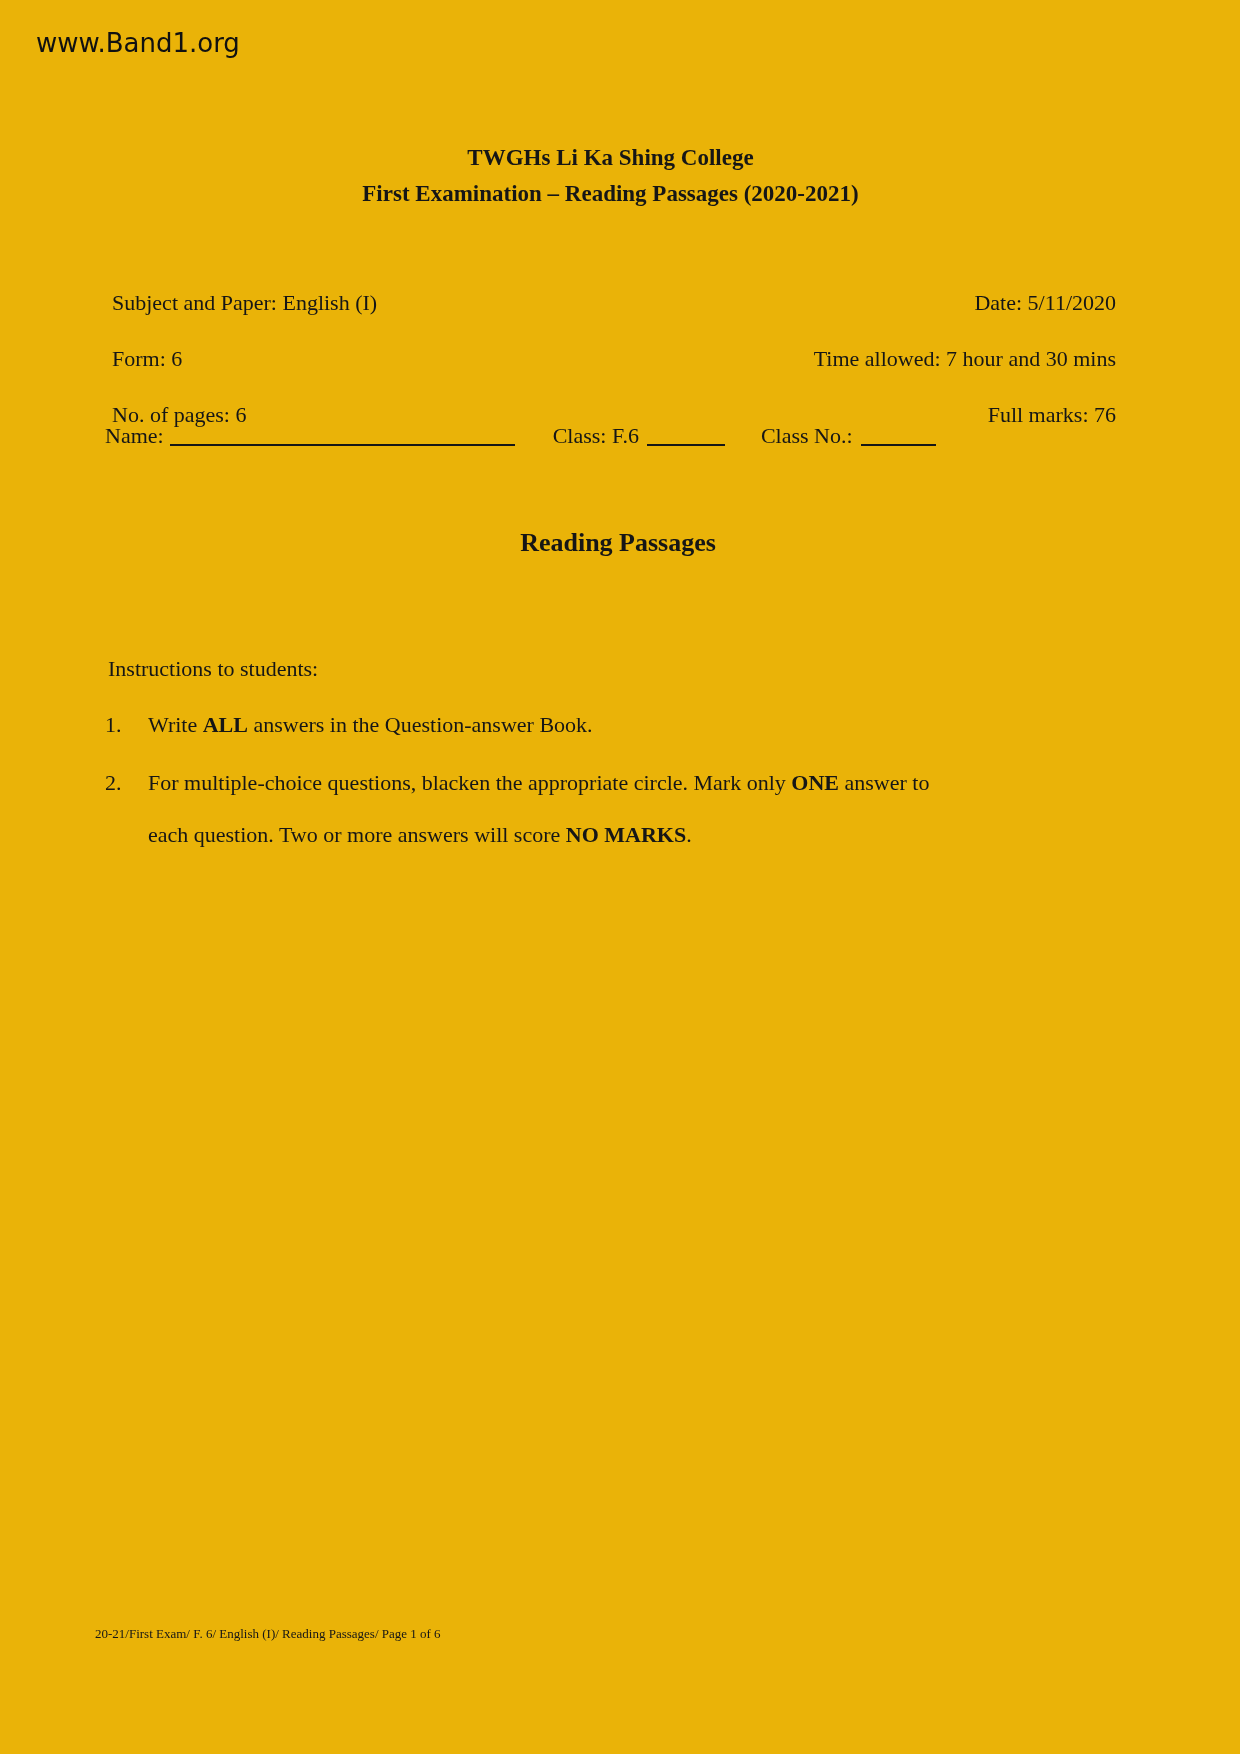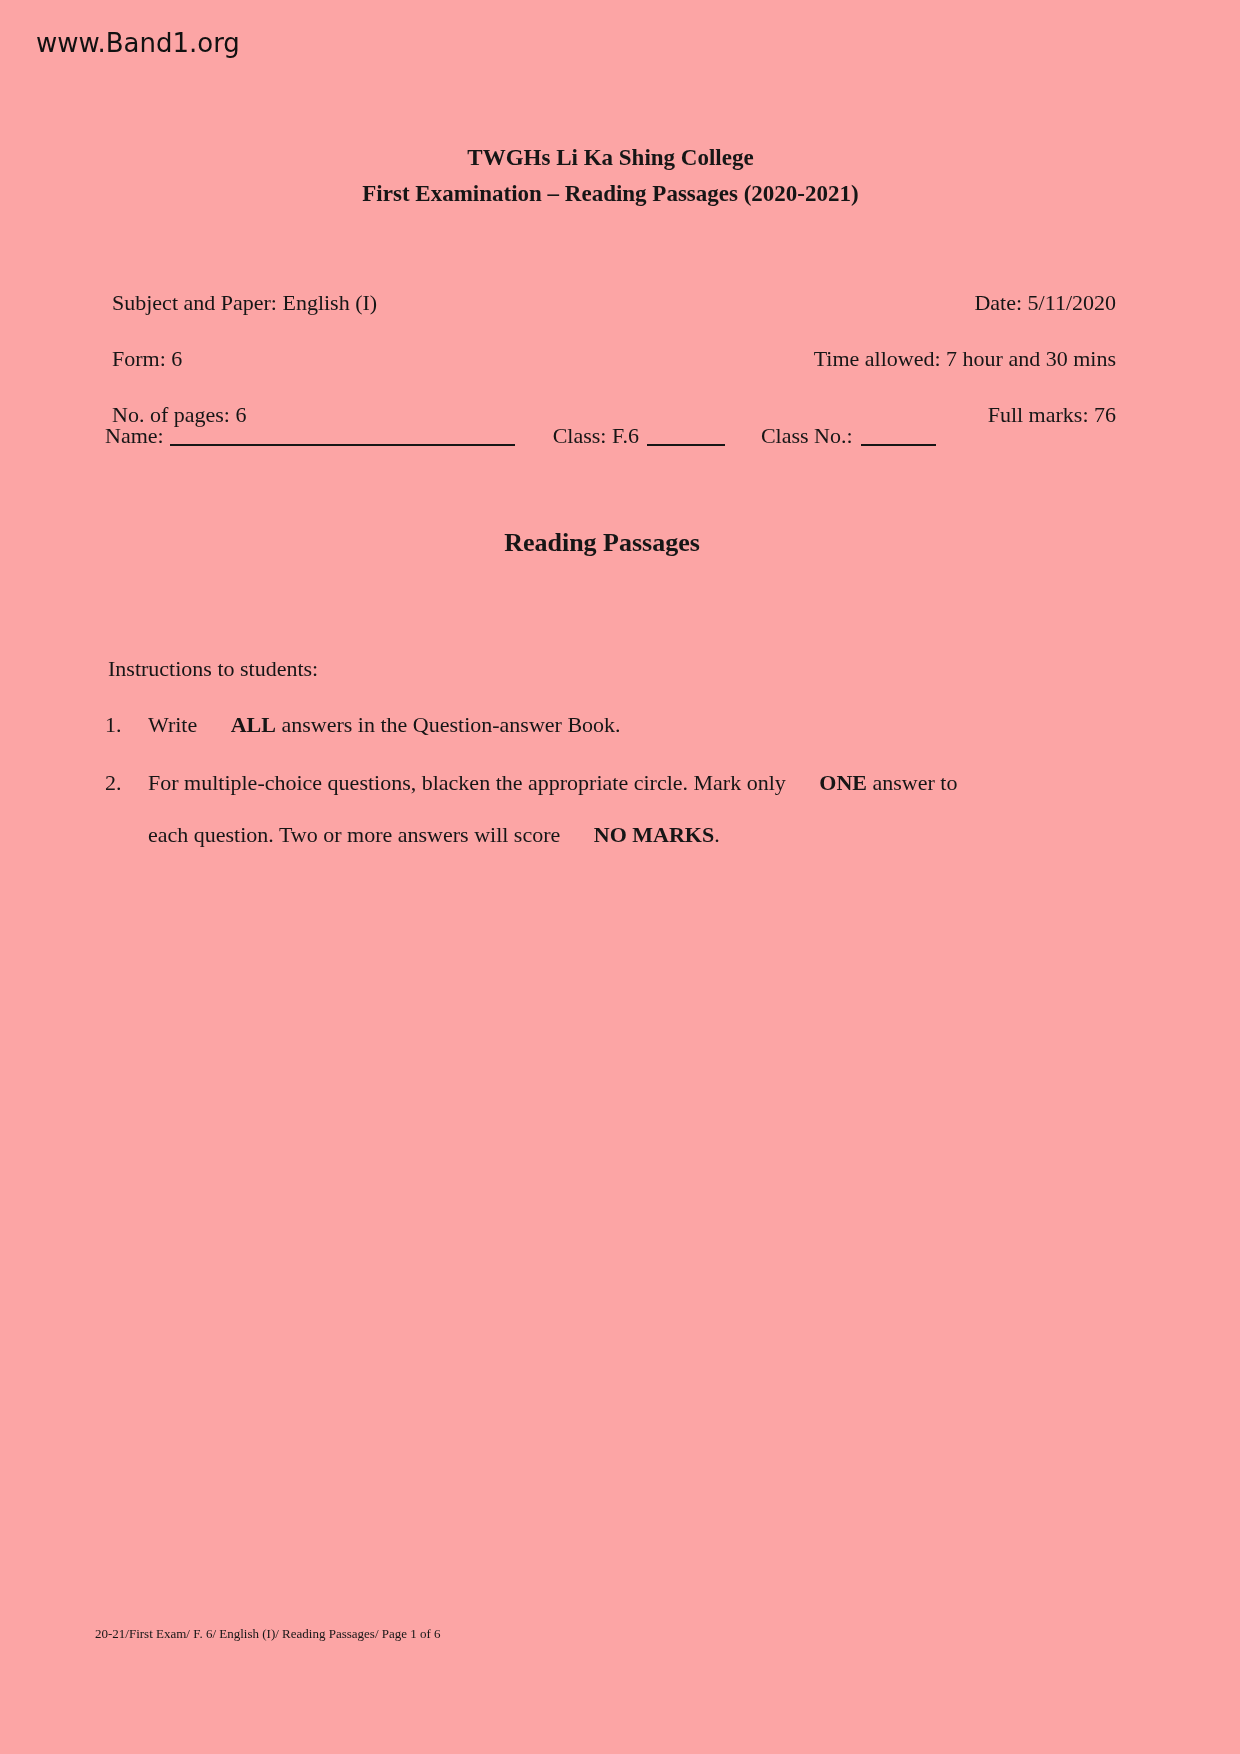--- a/index.html
+++ b/index.html
@@ -1,19 +1,19 @@
 <!DOCTYPE html>
 <html><head>
 <meta charset="utf-8">
 <style>
   html,body{margin:0;padding:0;background:#ffffff;}
   .page{
     position:relative;
     width:1240px;height:1754px;
-    background:#fca5a5;
+    background:#eab308;
     color:#161616;
     font-family:"Liberation Serif", serif;
     overflow:hidden;
   }
   .watermark{
     position:absolute;left:36px;top:28px;
     font-family:"DejaVu Sans", sans-serif;
     font-size:26px;color:#111;
   }
   .title-block{
@@ -34,36 +34,36 @@
     border-bottom:2px solid #161616;
     height:1em;
     transform:translateY(3px);
   }
   .blank-name{width:345px;margin-left:6px;}
   .blank-class{width:78px;margin-left:8px;}
   .blank-classno{width:75px;margin-left:8px;}
   .gap1{display:inline-block;width:38px;}
   .gap2{display:inline-block;width:36px;}
   .section-heading{
-    position:absolute;left:8px;top:528px;width:1188px;
+    position:absolute;left:0;top:528px;width:1188px;
     text-align:center;
-    font-size:26px;font-weight:bold;
+    font-size:26px;font-weight:bold;padding-left:24px;
   }
   .instructions-heading{
     position:absolute;left:108px;top:656px;
     font-size:22px;
   }
   .instructions-list{
     position:absolute;left:105px;right:124px;top:699px;
     font-size:22px;line-height:52px;
   }
   .li{display:flex;margin-bottom:6px;}
   .num{flex:0 0 43px;}
   .li-body{flex:1;}
-  .b{font-weight:bold;margin-left:28px;}
+  .b{font-weight:bold;}
   .footer{
     position:absolute;left:95px;top:1626px;
     font-size:13px;
   }
 </style>
 </head>
 <body>
 
 <div class="page">
 

